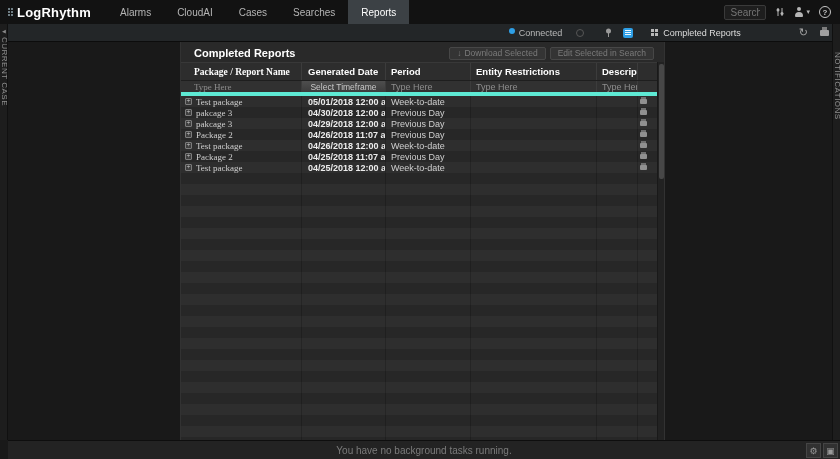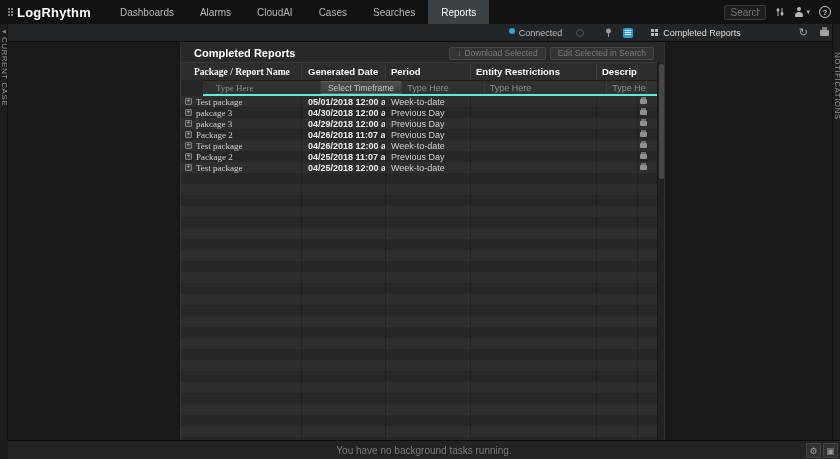--- a/index.html
+++ b/index.html
@@ -58,21 +58,21 @@
   .panel-header{height:20px;display:flex;align-items:center;padding:2px 10px 0 13px;}
   .panel-title{color:#fff;font-size:11px;font-weight:700;}
   .panel-actions{margin-left:auto;display:flex;gap:4px;}
   .pbtn{display:flex;align-items:center;gap:3px;background:#343434;border:1px solid #474747;color:#7b7b7b;font-size:8.5px;height:13px;padding:0 7px;border-radius:2px;white-space:nowrap;}
 
   .table{position:absolute;left:0;top:20px;right:7px;bottom:0;display:flex;flex-direction:column;overflow:hidden;background:#262626;}
   .thead{display:flex;height:18px;background:#2d2d2d;border-top:1px solid #383838;flex:none;}
   .th{display:flex;align-items:center;font-size:9.5px;font-weight:700;color:#fdfdfd;border-right:1px solid #3c3c3c;overflow:hidden;white-space:nowrap;padding-left:5px;}
   .th.c-name{padding-left:13px;}
   .th.c-date{padding-left:6px;}
-  .filterrow{display:flex;height:16px;background:#313131;border-top:1px solid #1e1e1e;border-bottom:2px solid #5eead4;flex:none;align-items:center;margin-left:22px;}
+  .filterrow{display:flex;height:16px;background:#313131;border-top:1px solid #1e1e1e;border-bottom:4px solid #5eead4;flex:none;align-items:center;}
   .fcell{display:flex;align-items:center;height:100%;font-size:9px;color:#8d8d8d;border-right:1px solid #3c3c3c;overflow:hidden;white-space:nowrap;padding-left:5px;}
   .fcell.c-name{padding-left:13px;}
   .fcell.center{justify-content:center;padding-left:0;}
   .tf-btn{background:linear-gradient(#4e4e4e,#3c3c3c);border:1px solid #5d5d5d;border-radius:2px;color:#c9c9c9;font-size:8.5px;height:13px;padding:0 16px;white-space:nowrap;}
   .tbody{flex:1;overflow:hidden;}
   .trow{display:flex;height:11px;align-items:stretch;font-size:9px;color:#cfcfcf;}
   .trow.even{background:#2e2e2e;}
   .trow.odd{background:#272727;}
   .td{display:flex;align-items:center;overflow:hidden;white-space:nowrap;border-right:1px solid rgba(0,0,0,.18);}
   .c-name{width:121px;font-family:Liberation Serif, serif;}
@@ -108,21 +108,20 @@
         <i></i>
         <i></i>
         <i></i>
         <i></i>
         <i></i>
         <i></i>
       </span>
     <span class="logo-text">LogRhythm</span>
   </div>
   <nav class="tabs">
-    <div class="tab">Dashboards</div>
     <div class="tab">Alarms</div>
     <div class="tab">CloudAI</div>
     <div class="tab">Cases</div>
     <div class="tab">Searches</div>
     <div class="tab active">Reports</div>
   </nav>
   <div class="topnav-right">
     <input class="search-input" type="text" placeholder="Search..." style="">
     <span style="display:flex;">
       <svg width="10" height="10" viewBox="0 0 10 10">

